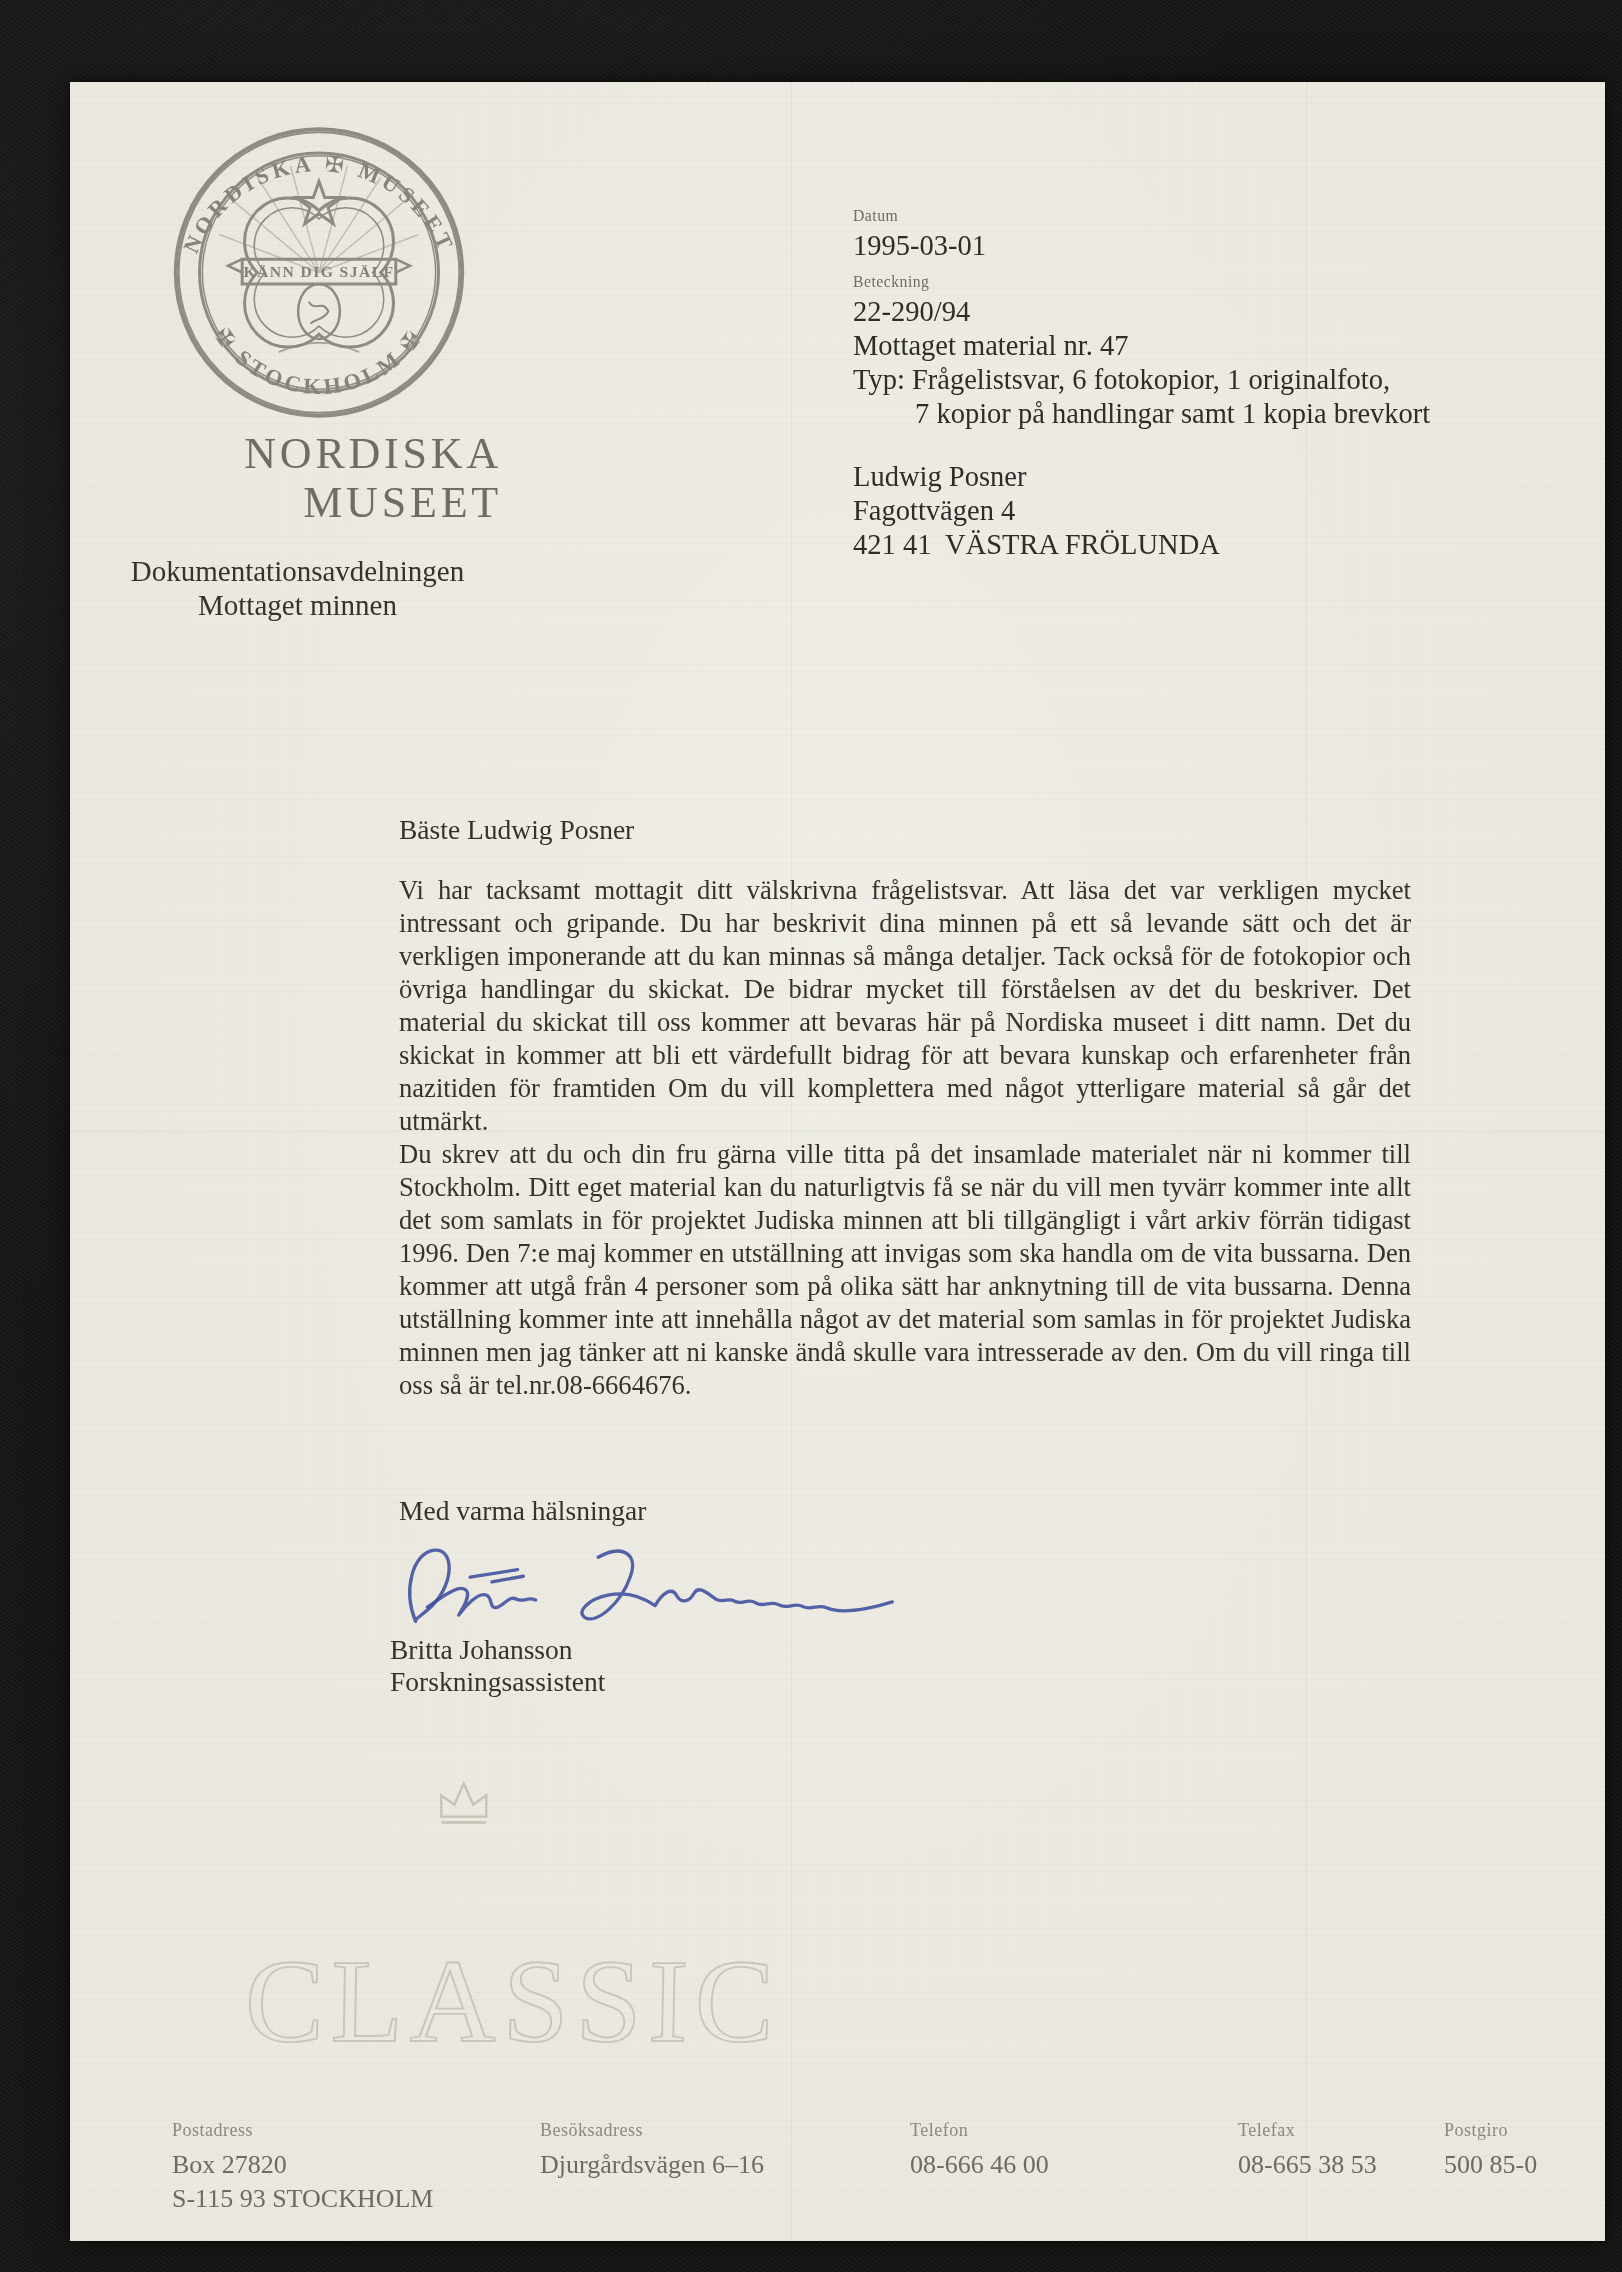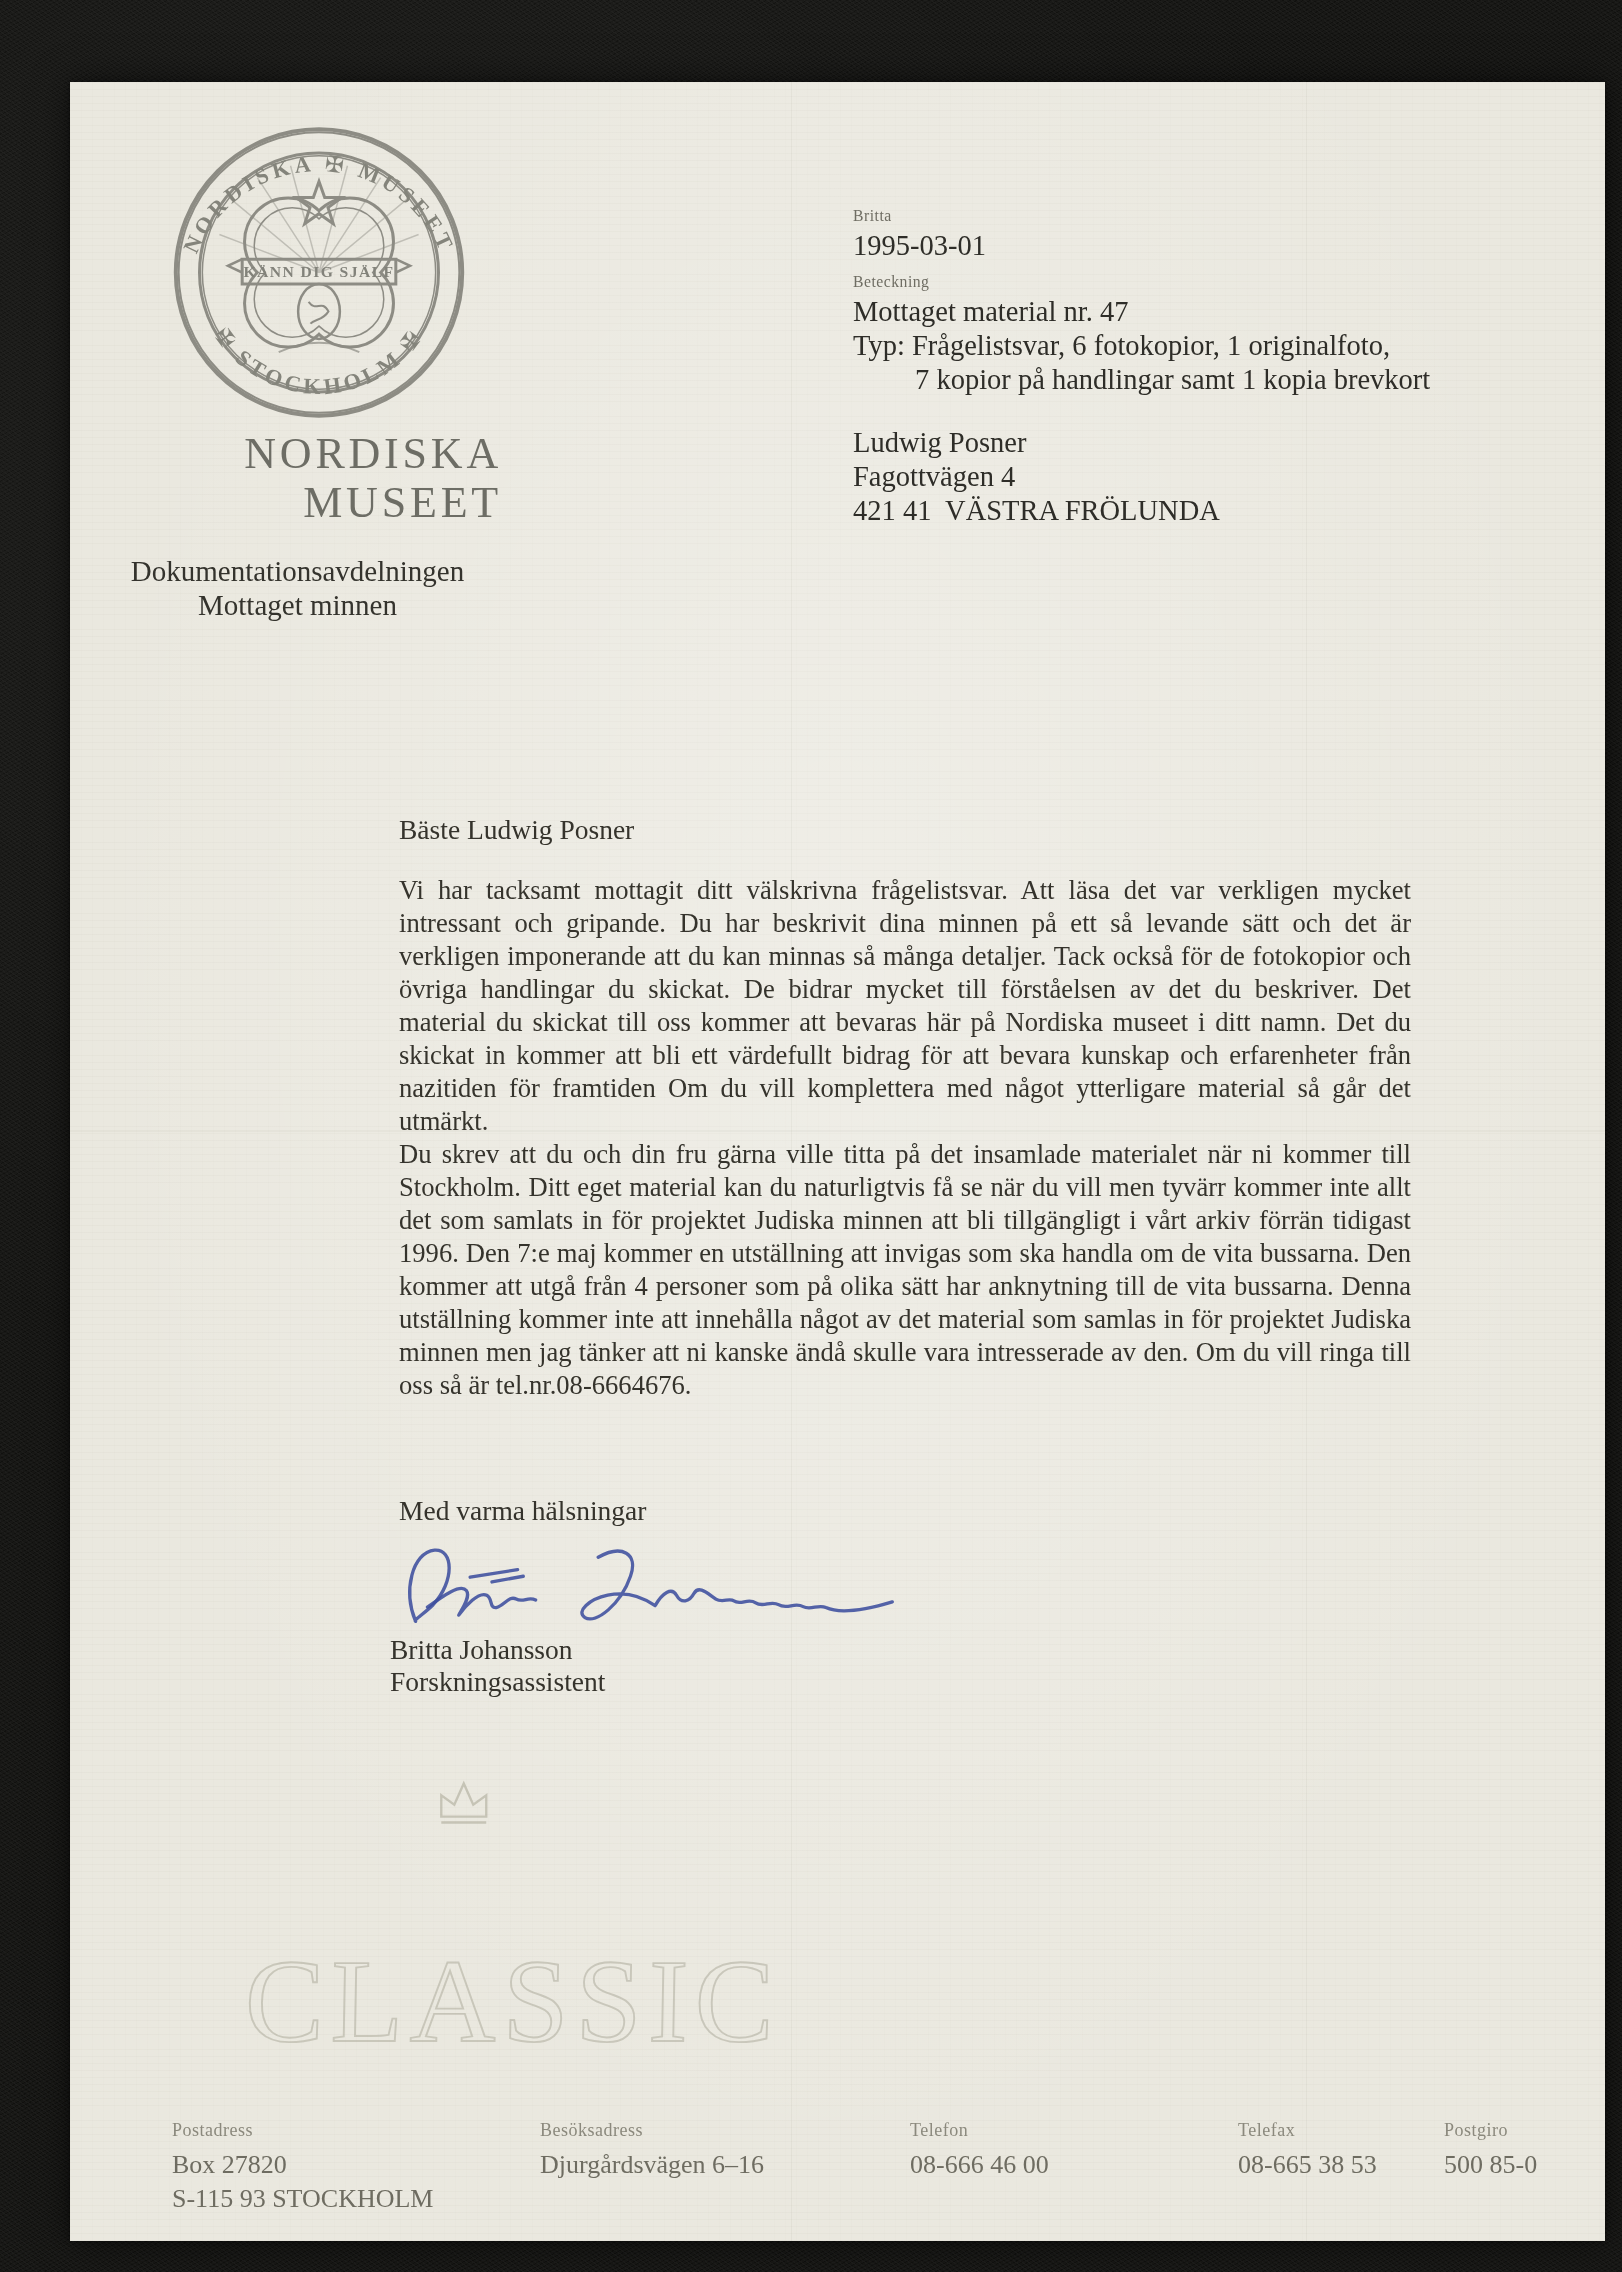--- a/index.html
+++ b/index.html
@@ -138,23 +138,24 @@
     <div>NORDISKA</div>
     <div>MUSEET</div>
   </div>
 
   <div class="dept">
     <div>Dokumentationsavdelningen</div>
     <div>Mottaget minnen</div>
   </div>
 
   <div class="meta">
-    <div class="label">Britta</div>
+    <div class="label">Datum</div>
     <div class="value">1995-03-01</div>
     <div class="label mt">Beteckning</div>
+    <div class="value">22-290/94</div>
     <div class="value">Mottaget material nr. 47</div>
     <div class="value">Typ: Frågelistsvar, 6 fotokopior, 1 originalfoto,</div>
     <div class="value indent">7 kopior på handlingar samt 1 kopia brevkort</div>
     <div class="recipient">
       <div>Ludwig Posner</div>
       <div>Fagottvägen 4</div>
       <div class="pre">421 41  VÄSTRA FRÖLUNDA</div>
     </div>
   </div>
 

